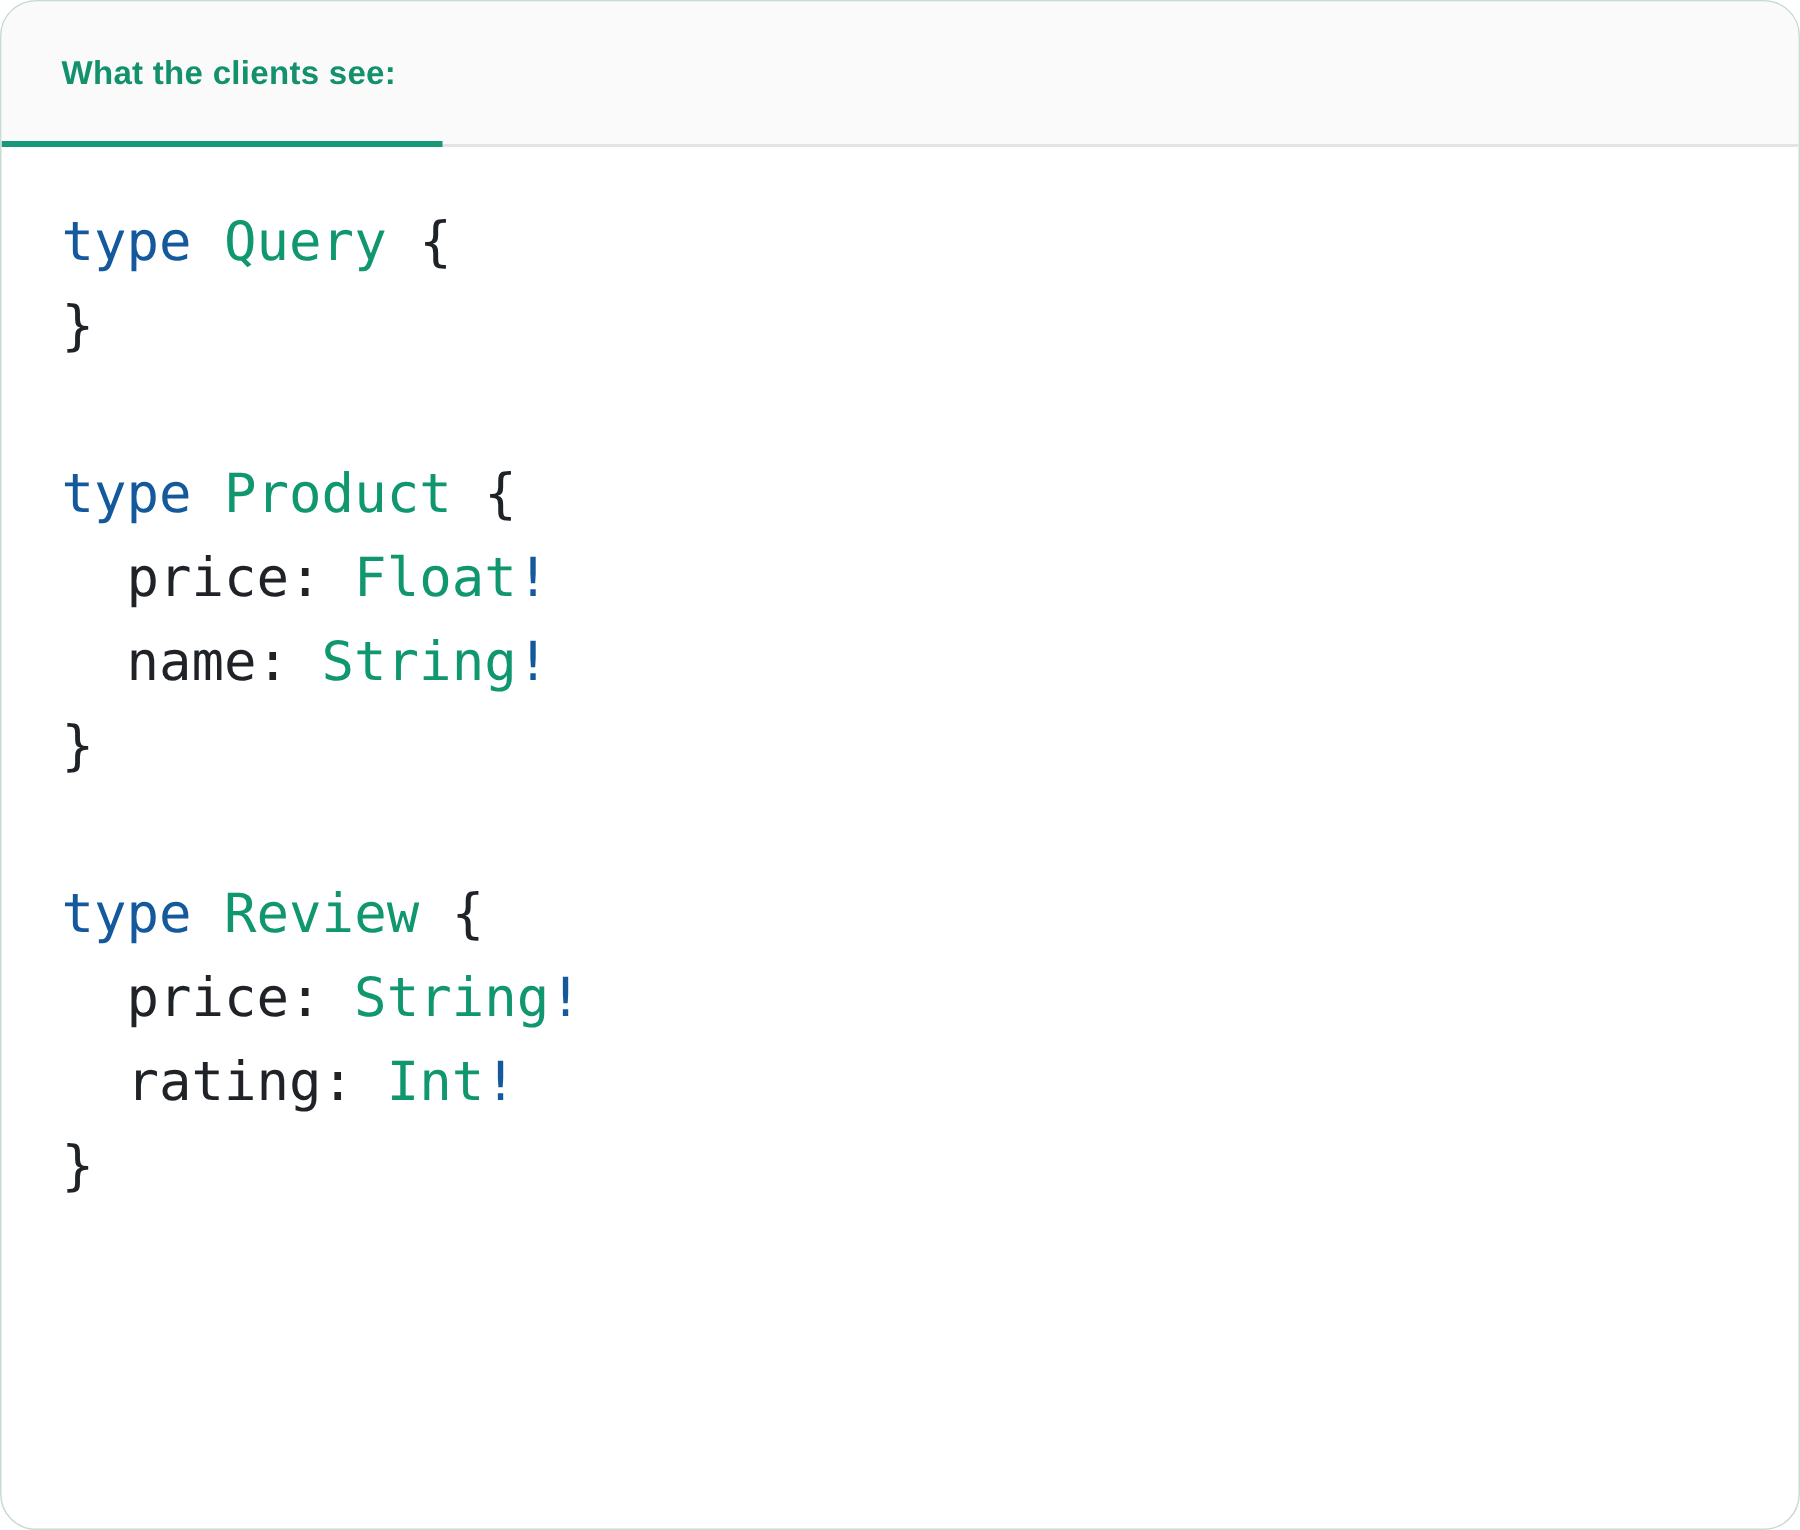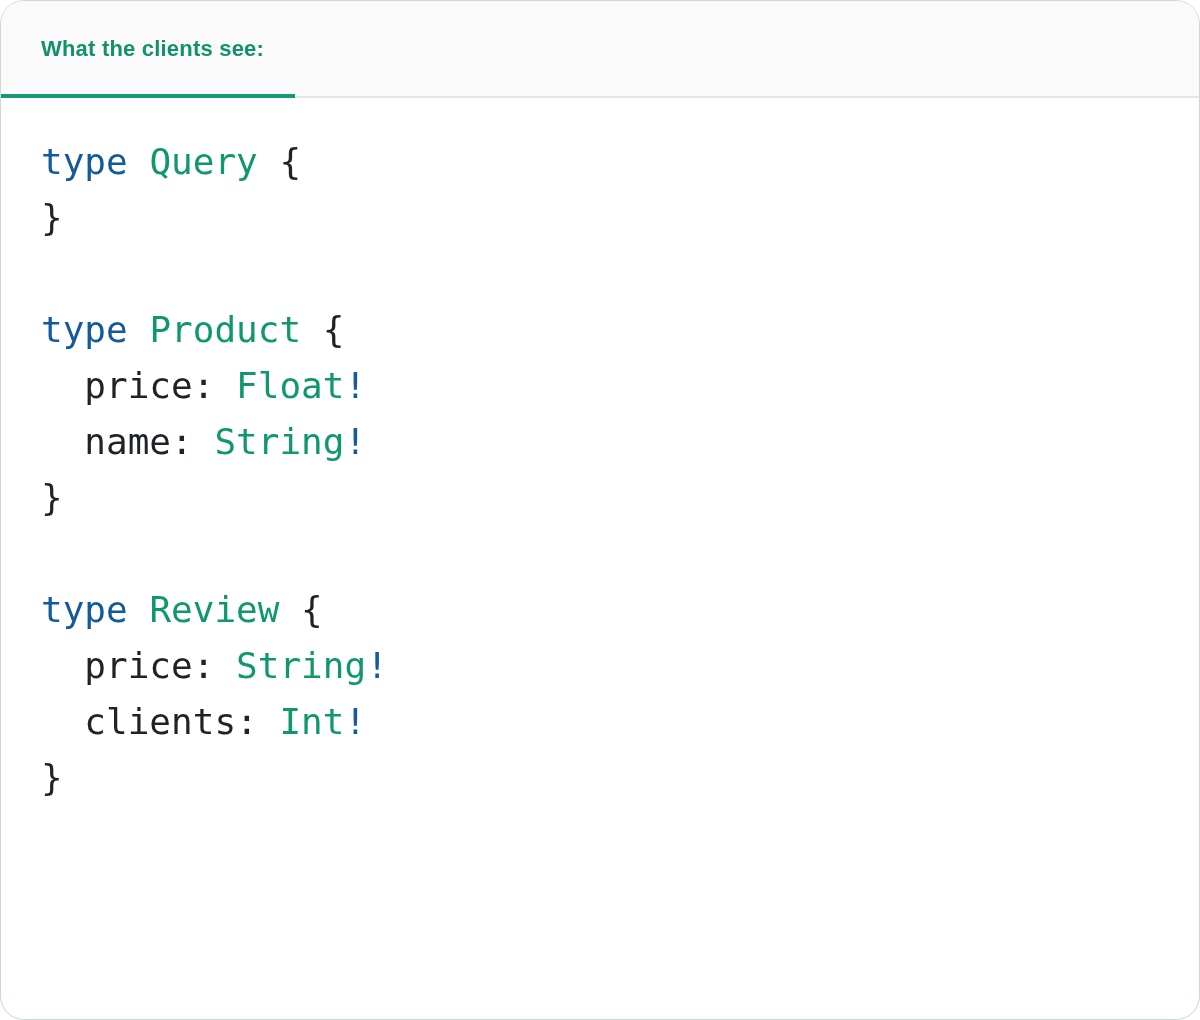--- a/index.html
+++ b/index.html
@@ -89,17 +89,17 @@
       <div class="code-line"><span class="tok-kw">type</span><span class="tok-pl"> </span><span class="tok-ty">Query</span><span class="tok-pl"> {</span></div>
       <div class="code-line"><span class="tok-pl">}</span></div>
       <div class="code-line"></div>
       <div class="code-line"><span class="tok-kw">type</span><span class="tok-pl"> </span><span class="tok-ty">Product</span><span class="tok-pl"> {</span></div>
       <div class="code-line"><span class="tok-pl">  price: </span><span class="tok-ty">Float</span><span class="tok-kw">!</span></div>
       <div class="code-line"><span class="tok-pl">  name: </span><span class="tok-ty">String</span><span class="tok-kw">!</span></div>
       <div class="code-line"><span class="tok-pl">}</span></div>
       <div class="code-line"></div>
       <div class="code-line"><span class="tok-kw">type</span><span class="tok-pl"> </span><span class="tok-ty">Review</span><span class="tok-pl"> {</span></div>
       <div class="code-line"><span class="tok-pl">  price: </span><span class="tok-ty">String</span><span class="tok-kw">!</span></div>
-      <div class="code-line"><span class="tok-pl">  clients: </span><span class="tok-ty">Int</span><span class="tok-kw">!</span></div>
+      <div class="code-line"><span class="tok-pl">  rating: </span><span class="tok-ty">Int</span><span class="tok-kw">!</span></div>
       <div class="code-line"><span class="tok-pl">}</span></div>
     </div>
 
 </div>
 
 </body></html>

